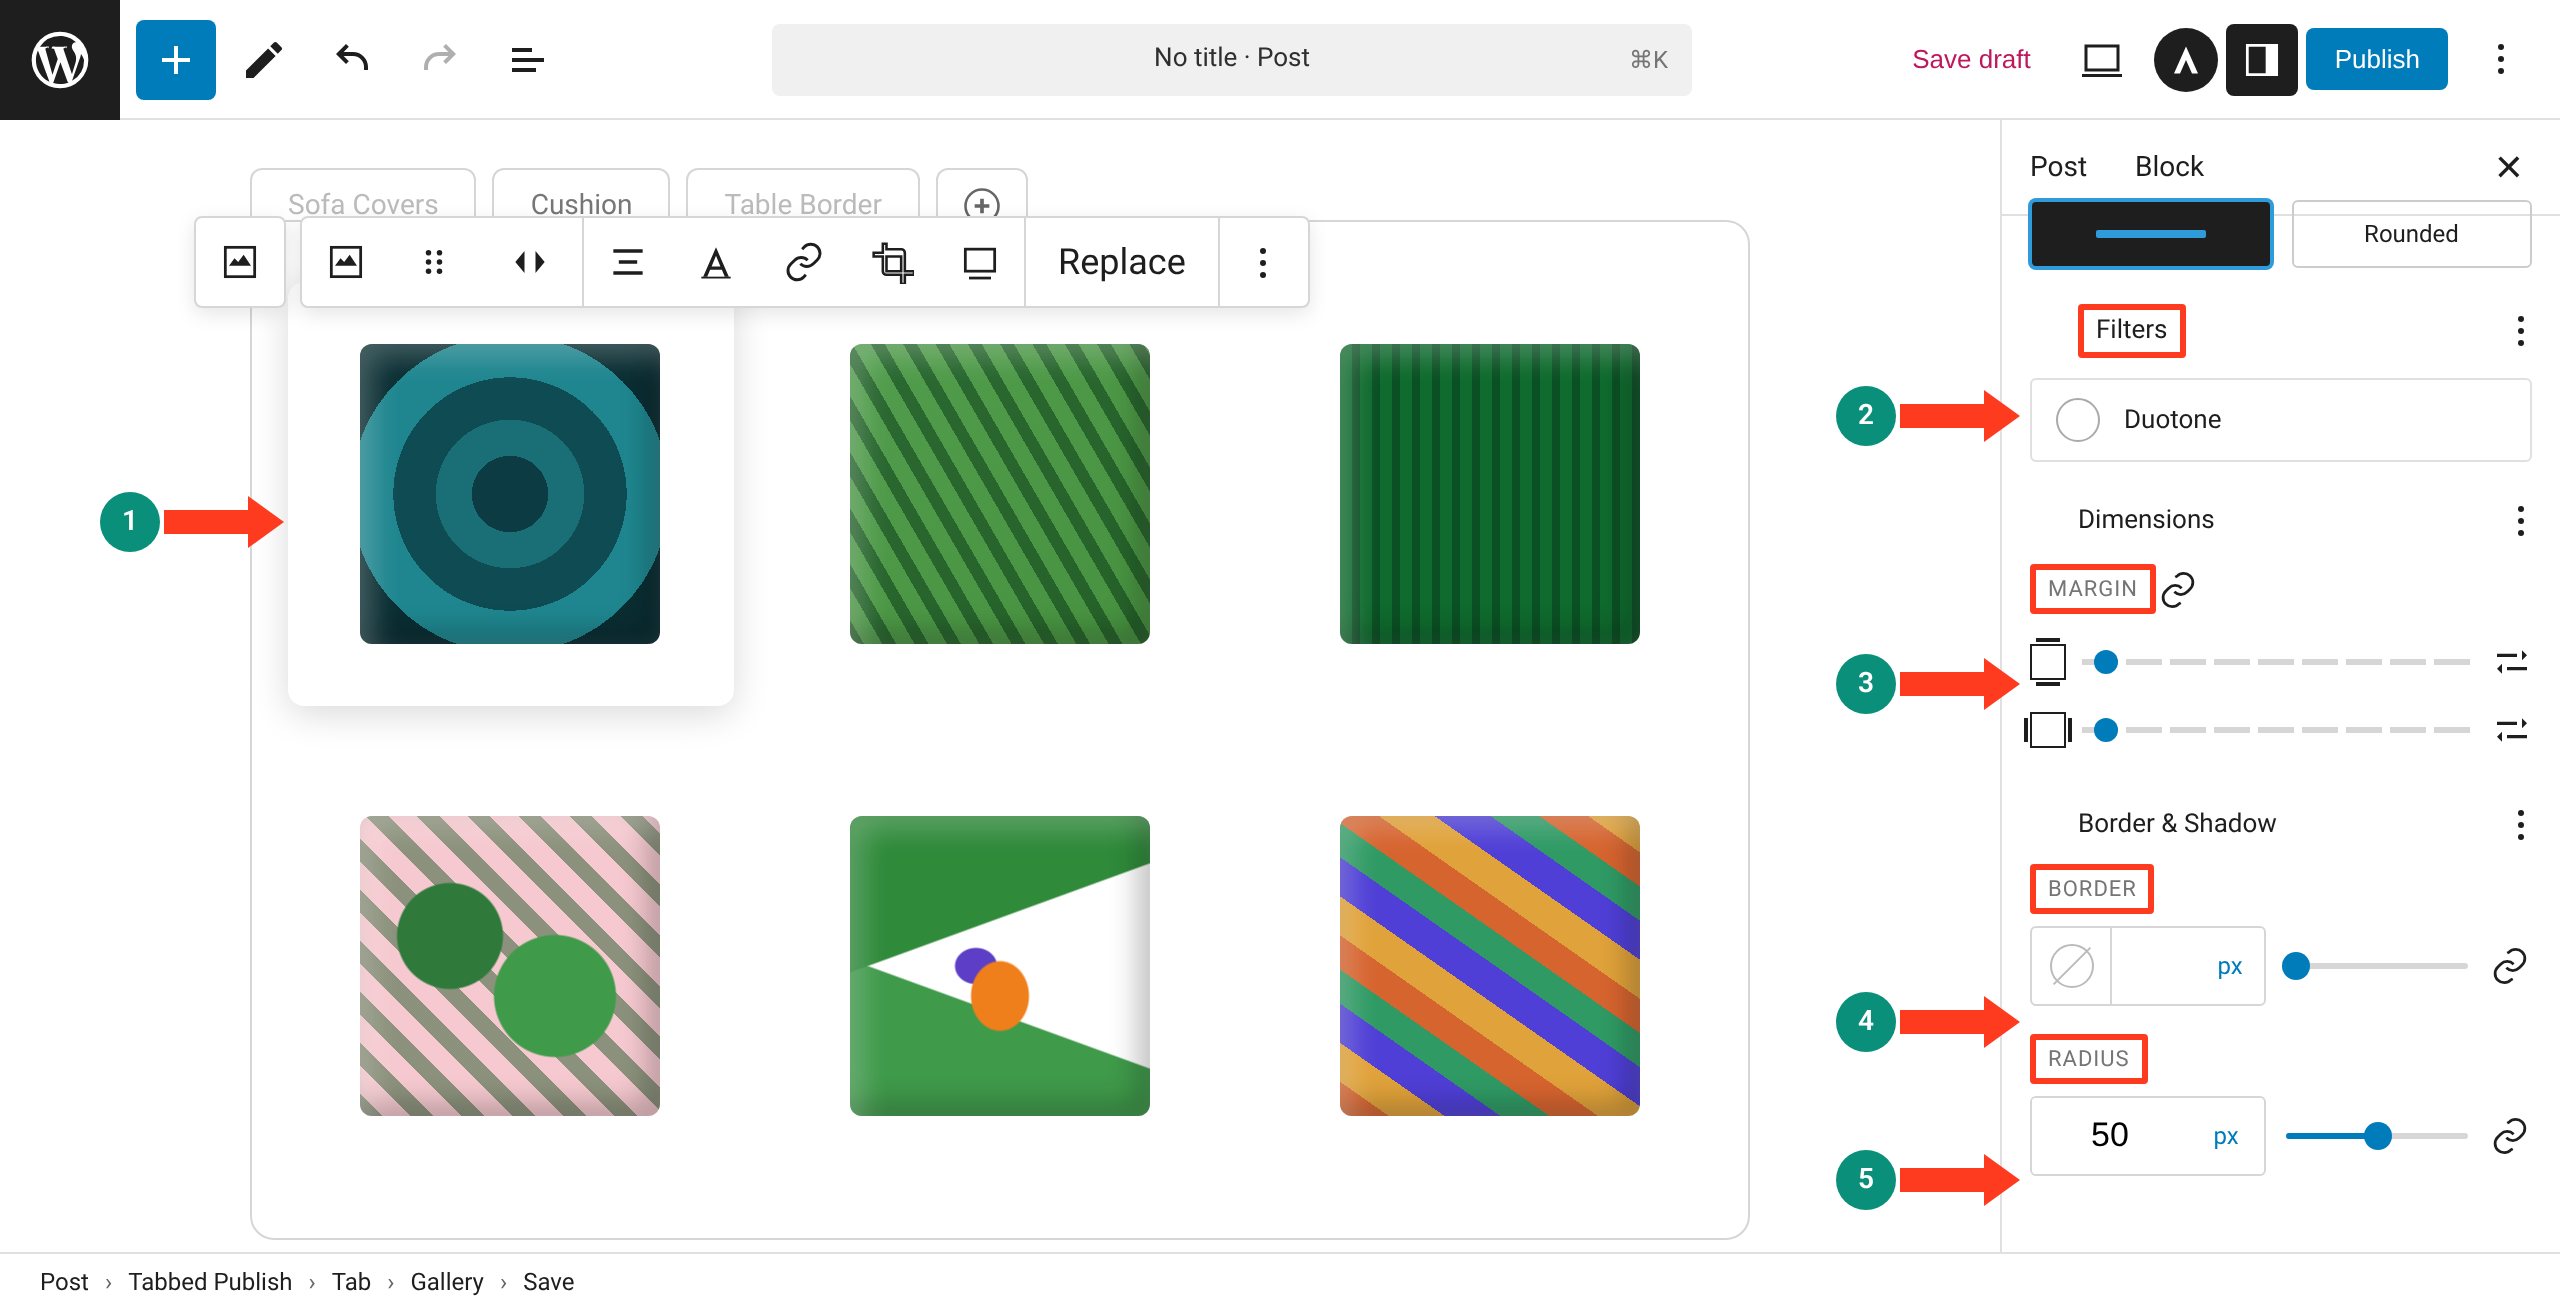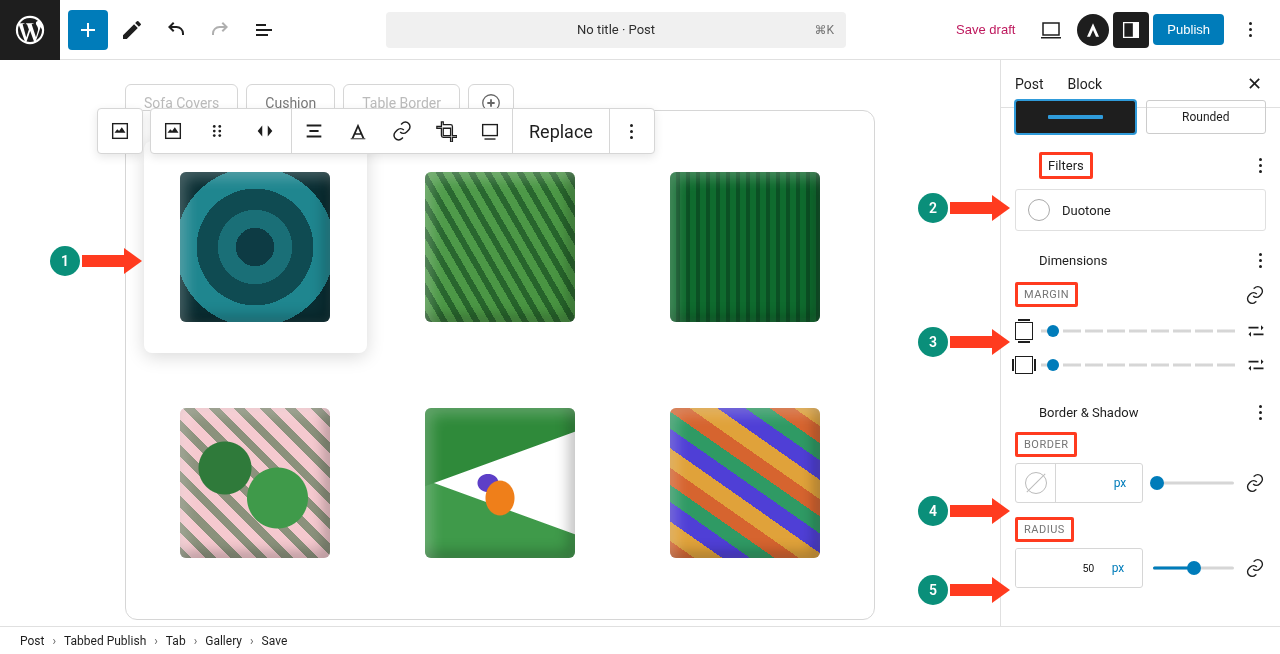--- a/index.html
+++ b/index.html
@@ -38,38 +38,38 @@
   .style-pill .bluebar { width: 55px; height: 4px; background: #2f9bda; border-radius: 1px; }
 
   .panel-head { display: flex; justify-content: space-between; align-items: center; margin-top: 18px; margin-left: 24px; }
   .panel-head .more { cursor: pointer; padding: 4px; }
   .panel-title { font-size: 13px; font-weight: 400; }
   .hl { display: inline-block; border: 3px solid #ff3b1f; padding: 3px 6px; border-radius: 2px; }
 
   .duotone-box { border: 1px solid #e0e0e0; border-radius: 3px; height: 42px; margin-top: 10px; display: flex; align-items: center; padding: 0 12px; gap: 12px; }
   .duocircle { width: 22px; height: 22px; border: 1px solid #aaa; border-radius: 50%; background: #fff; }
 
-  .dim-sub { font-size: 11px; letter-spacing: 0.5px; color: #757575; text-transform: uppercase; margin-top: 10px; display: flex; align-items: center; justify-content: space-between; }
+  .dim-sub { font-size: 11px; letter-spacing: 0.5px; color: #757575; text-transform: uppercase; margin-top: 10px; display: flex; align-items: center; }
   .slider-row { display: flex; align-items: center; gap: 8px; margin-top: 14px; }
   .box-icon { width: 18px; height: 18px; border: 1.5px solid #1e1e1e; position: relative; flex-shrink: 0; }
   .box-icon .bar-t { position: absolute; top:-4px; left:2px; right:2px; height:2px; background:#1e1e1e; }
   .box-icon .bar-b { position: absolute; bottom:-4px; left:2px; right:2px; height:2px; background:#1e1e1e; }
   .box-icon .bar-l { position: absolute; left:-4px; top:2px; bottom:2px; width:2px; background:#1e1e1e; }
   .box-icon .bar-r { position: absolute; right:-4px; top:2px; bottom:2px; width:2px; background:#1e1e1e; }
   .thin-slider { flex: 1; height: 20px; position: relative; }
   .thin-slider .track { position: absolute; top: 50%; left: 0; right: 0; height: 3px; background: repeating-linear-gradient(90deg,#d6d6d6 0 18px, transparent 18px 22px); transform: translateY(-50%); }
   .thin-slider .dot { position: absolute; top: 50%; left: 0; width: 12px; height: 12px; background: #007cba; border-radius: 50%; transform: translate(-50%,-50%); }
   .adjust-icon { width: 20px; height: 20px; cursor: pointer; flex-shrink:0; }
 
   .border-row { display: flex; align-items: center; gap: 10px; margin-top: 6px; }
-  .border-input { display: flex; border: 1px solid #d6d6d6; border-radius: 3px; height: 40px; width: 128px; overflow:hidden; }
+  .border-input { display: flex; border: 1px solid #d6d6d6; border-radius: 3px; height: 40px; width: 118px; overflow:hidden; }
   .border-input .swatch { width: 40px; display: flex; align-items: center; justify-content: center; border-right:1px solid #d6d6d6; }
   .border-input .swatch .circ { width: 22px; height: 22px; border: 1px solid #bbb; border-radius:50%; position: relative; }
   .border-input .swatch .circ::after { content:""; position:absolute; width:26px; height:1px; background:#bbb; top:50%; left:50%; transform:translate(-50%,-50%) rotate(-45deg);}
-  .border-input .num { width: 42px; border:none; text-align:right; font-size:10px; outline: none; }
+  .border-input .num { width: 42px; border:none; text-align:center; font-size:17px; outline: none; }
   .border-input .unit { flex:1; display:flex; align-items:center; justify-content:center; font-size:12px; color:#007cba; }
 
   .radius-row { display:flex; align-items:center; gap:10px; margin-top:6px; }
   .range-line { flex:1; height:20px; position:relative; }
   .range-line .trk { position:absolute; top:50%; left:0; right:0; height:3px; background:#d6d6d6; border-radius:2px; transform:translateY(-50%);}
   .range-line .fill { position:absolute; top:50%; left:0; height:3px; background:#007cba; border-radius:2px; transform:translateY(-50%);}
   .range-line .knob { position:absolute; top:50%; width:14px; height:14px; border-radius:50%; background:#007cba; transform:translate(-50%,-50%);}
   .link-icon { width:22px; height:22px; cursor:pointer; flex-shrink:0; }
 
   

